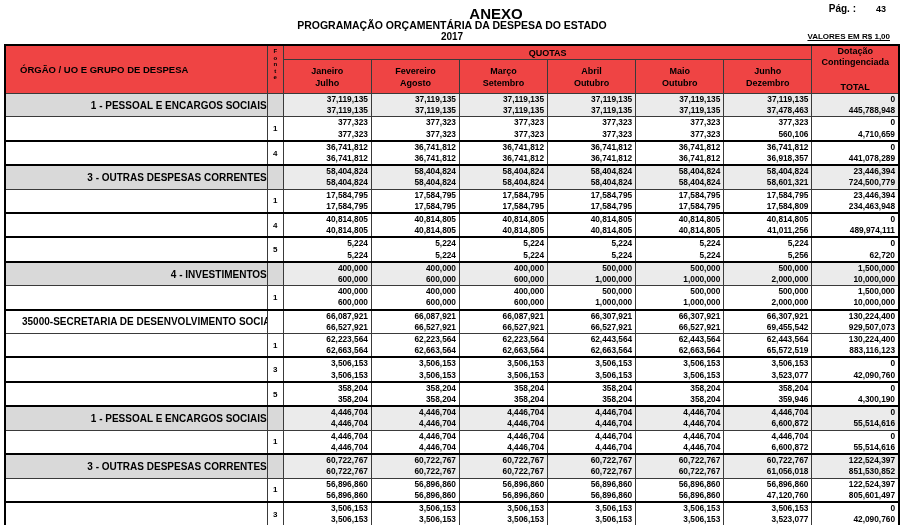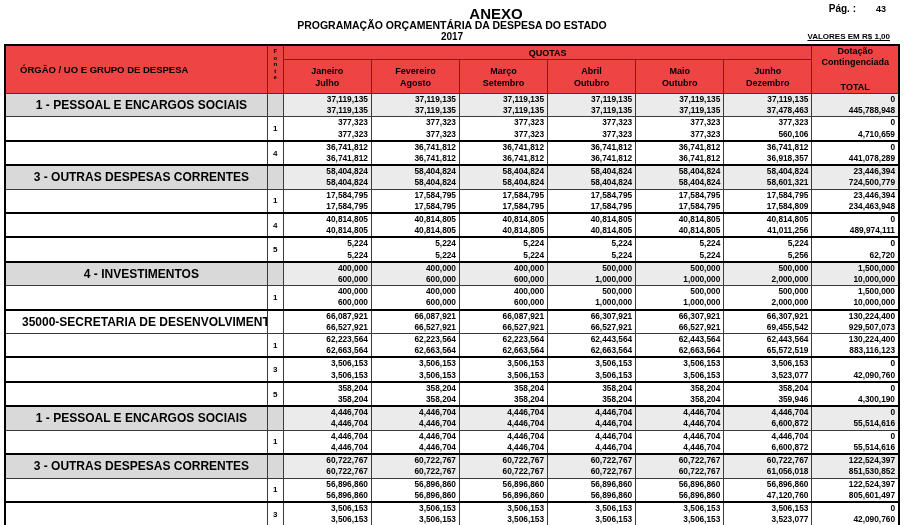--- a/index.html
+++ b/index.html
@@ -26,21 +26,21 @@
   th.h-month div{line-height:12px;}
   th.h-fonte{font-size:6px;line-height:6.5px;text-align:center;vertical-align:top;padding-top:2px;}
   th.h-fonte span{display:block;}
   th.h-total div{line-height:10.5px;text-align:center;}
   th.h-total .tot-label{margin-top:15px;}
 
   tbody td{font-size:8.3px;font-weight:bold;vertical-align:middle;}
   tbody tr{height:22.6px;}
   td.num{text-align:right;padding-right:3px;}
   td.num div{line-height:11.2px;}
-  td.lbl{text-align:center;padding-left:10px;font-size:12px;}
+  td.lbl{text-align:right;padding-left:10px;font-size:10px;}
   tr.org td.lbl{padding-left:16px;margin-left:16px;}
   td.fonte{text-align:center;font-size:8px;}
 
   tr.group td{background:#ebebeb;}
   tr.group td.lbl,tr.group td.fonte{background:#d9d9d9;}
   tr.sub td{border-bottom-width:2px;border-bottom-color:#000;}
   tr.org td{border-top-width:2px;border-top-color:#000;}
 </style>
 </head>
 <body>

